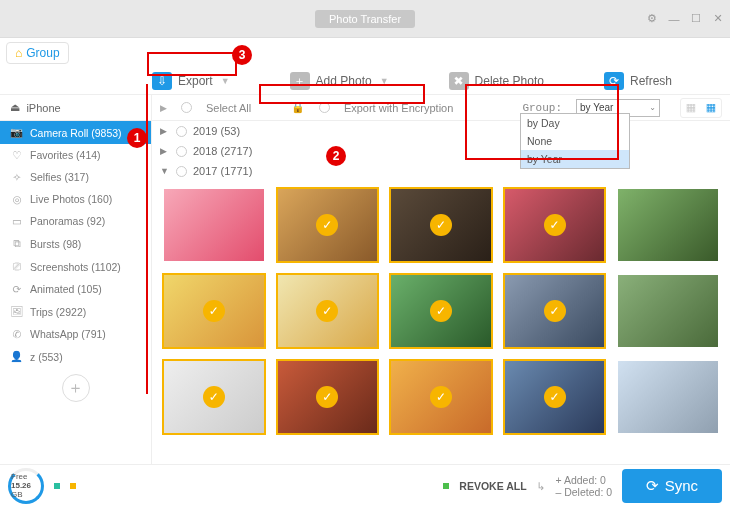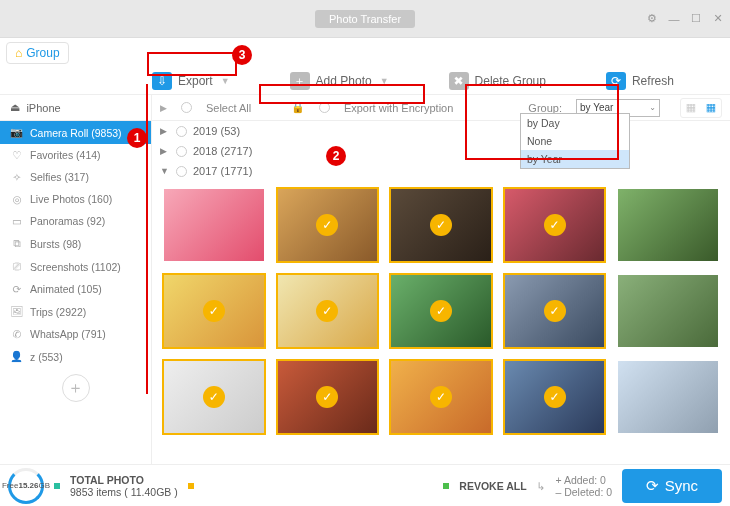--- a/index.html
+++ b/index.html
@@ -33,21 +33,21 @@
 .side-item.active{background:#1f99e6;color:#fff;}
 .side-icon{width:14px;display:flex;justify-content:center;color:#aaa;}
 .side-item.active .side-icon{color:#fff;}
 .add-circle{margin:6px auto;width:28px;height:28px;border:1px solid #ddd;border-radius:50%;display:flex;align-items:center;justify-content:center;color:#bbb;font-size:16px;cursor:pointer;}
 
 
 .content{flex:1;display:flex;flex-direction:column;overflow:hidden;}
 .filter-row{height:26px;border-bottom:1px solid #eee;display:flex;align-items:center;padding:0 8px;gap:14px;font-size:11px;color:#888;}
 .tri{color:#aaa;font-size:9px;}
 .ck{width:11px;height:11px;border:1px solid #ccc;border-radius:50%;display:inline-block;}
-.group-lbl{margin-left:auto;}
+.group-lbl{margin-left:auto;font-family:Liberation Mono, monospace;}
 .group-select{border:1px solid #bbb;width:84px;height:18px;font-size:10px;padding:0 3px;display:flex;align-items:center;justify-content:space-between;color:#444;cursor:pointer;}
 .view-toggle{display:flex;margin-left:6px;border:1px solid #eee;border-radius:3px;}
 .view-toggle div{width:20px;height:18px;display:flex;align-items:center;justify-content:center;color:#ccc;cursor:pointer;}
 .view-toggle div.on{color:#1f99e6;}
 
 .dropdown{position:absolute;right:100px;top:113px;width:110px;background:#fff;border:1px solid #bbb;z-index:5;}
 .dropdown div{padding:3px 6px;color:#555;font-size:10.5px;cursor:pointer;}
 .dropdown div.sel{background:#cfe6fb;}
 
 
@@ -72,21 +72,21 @@
 .g9{background:linear-gradient(135deg,#8a9ab0,#3a4a60);}
 .g10{background:linear-gradient(135deg,#8ab07a,#4a6a3a);}
 .g11{background:linear-gradient(135deg,#eee,#ccc);}
 .g12{background:linear-gradient(135deg,#c85a3a,#6a2a1a);}
 .g13{background:linear-gradient(135deg,#f0b04a,#c86a2a);}
 .g14{background:linear-gradient(135deg,#6a8ab0,#2a3a5a);}
 .g15{background:linear-gradient(135deg,#d0e0f0,#90a0b0);}
 
 
 .footer{position:absolute;bottom:0;left:0;right:0;height:42px;border-top:1px solid #eee;display:flex;align-items:center;padding:0 8px;gap:10px;font-size:10.5px;background:#fff;}
-.free-circ{width:36px;height:36px;border:3px solid #1f99e6;border-top-color:#eee;border-radius:50%;display:flex;flex-direction:row;align-items:center;justify-content:center;font-size:8px;color:#555;}
+.free-circ{width:36px;height:36px;border:3px solid #1f99e6;border-top-color:#eee;border-radius:50%;display:flex;flex-direction:column;align-items:flex-start;justify-content:center;font-size:8px;color:#555;}
 .dot{width:6px;height:6px;display:inline-block;}
 .dot.teal{background:#2bbfa0;} .dot.yel{background:#f7b500;} .dot.grn{background:#4cbf4c;}
 .sync-btn{margin-left:auto;background:#1f99e6;color:#fff;padding:8px 24px;border-radius:4px;font-size:15px;display:flex;align-items:center;gap:6px;cursor:pointer;}
 
 
 .red-box{position:absolute;border:2px solid #e40000;pointer-events:none;z-index:10;}
 .red-badge{position:absolute;width:20px;height:20px;border-radius:50%;background:#e40000;color:#fff;font-weight:bold;display:flex;align-items:center;justify-content:center;font-size:12px;z-index:11;}
 .red-line{position:absolute;width:2px;background:#e40000;z-index:11;}
 </style>
 </head>
@@ -114,21 +114,21 @@
     <span>Export</span>
     <span class="tool-caret">▼</span>
   </div>
   <div class="tool-btn tool-gray">
     <span class="icon-sq">＋</span>
     <span>Add Photo</span>
     <span class="tool-caret">▼</span>
   </div>
   <div class="tool-btn tool-gray">
     <span class="icon-sq">✖</span>
-    <span>Delete Group</span>
+    <span>Delete Photo</span>
   </div>
   <div class="tool-btn tool-refresh">
     <span class="icon-sq">⟳</span>
     <span>Refresh</span>
   </div>
 </div>
 
 <div class="main">
   <div class="sidebar">
     <div class="device-row">
@@ -289,24 +289,20 @@
     <div class="sel">by Year</div>
   </div>
 
 <div class="footer">
   <div class="free-circ">
     <span>Free</span>
     <b>15.26</b>
     <span>GB</span>
   </div>
   <span class="dot teal"></span>
-  <div>
-    <b>TOTAL PHOTO</b><br>
-    <span>9853 items ( 11.40GB )</span>
-  </div>
   <span class="dot yel"></span>
   <span style="flex:1"></span>
   <span class="dot grn"></span>
   <b>REVOKE ALL</b>
   <span style="color:#aaa;">↳</span>
   <div style="color:#888;">
     <span>+ </span><span>Added: 0</span><br>
     <span>– </span><span>Deleted: 0</span>
   </div>
   <div class="sync-btn">

